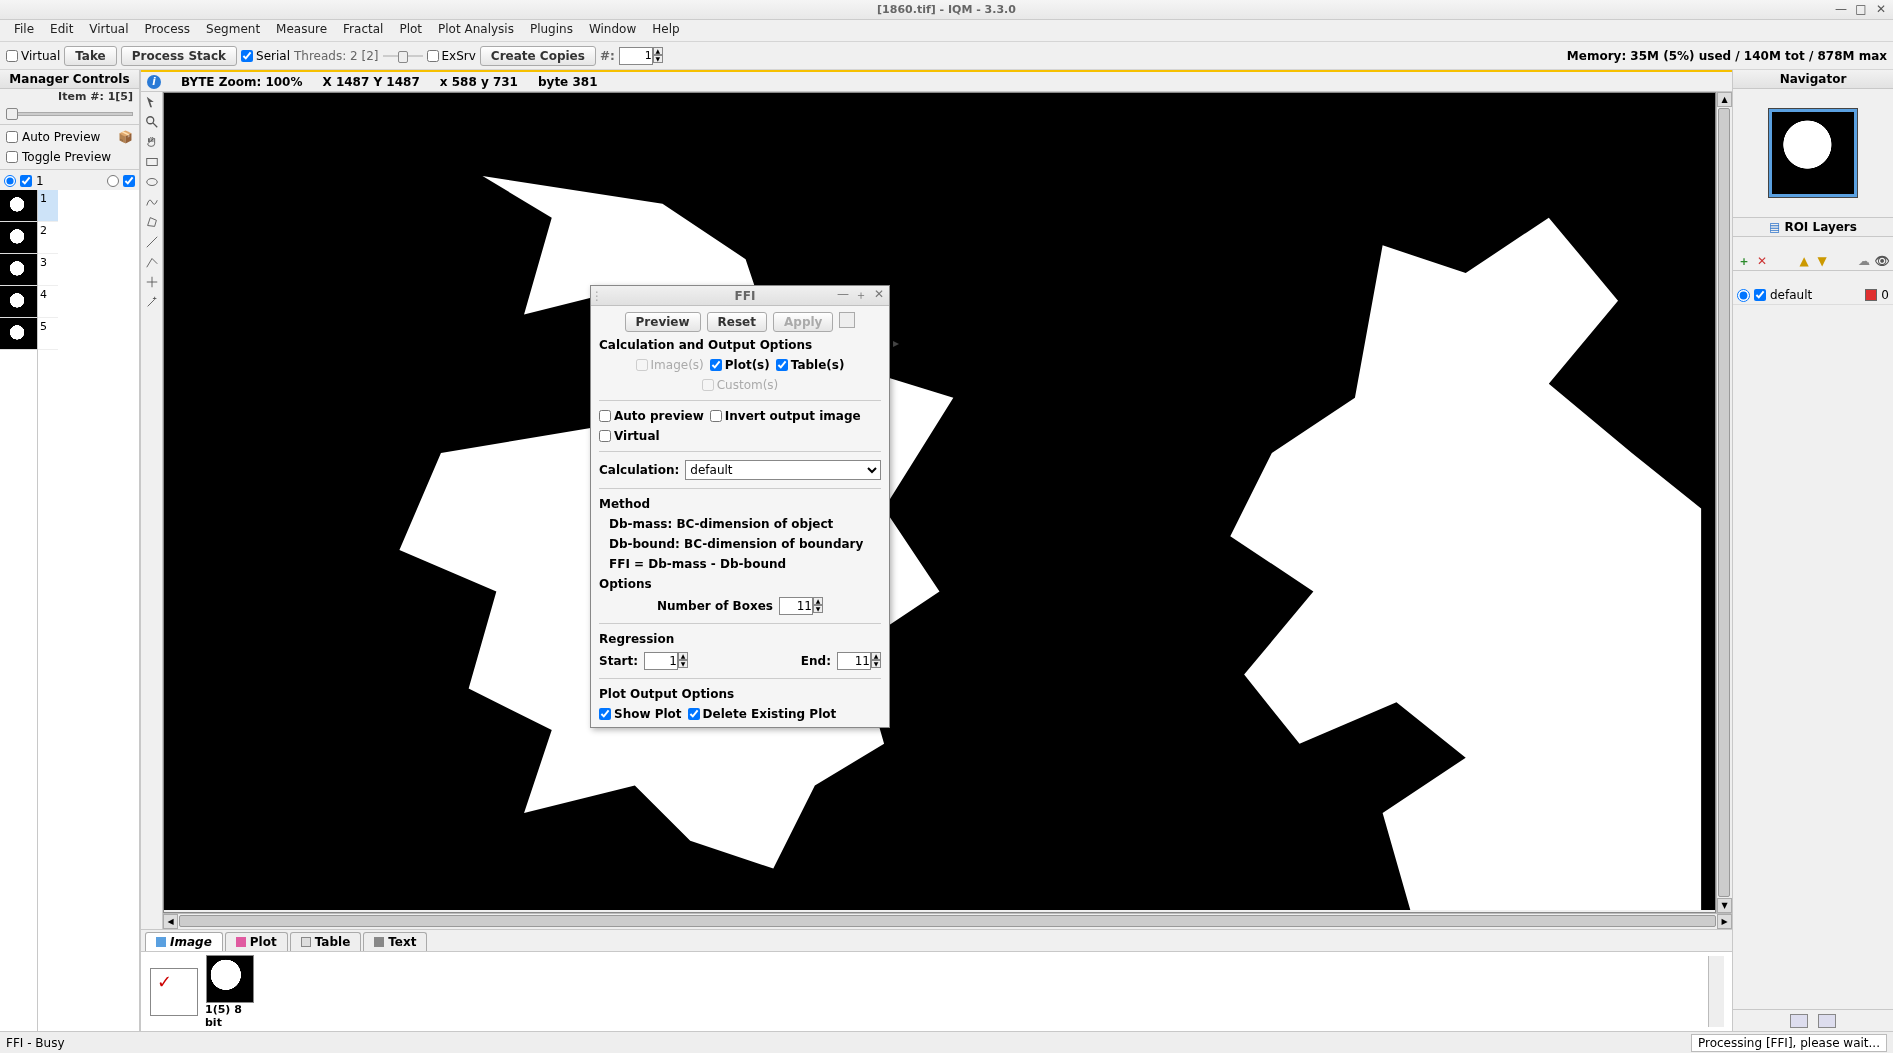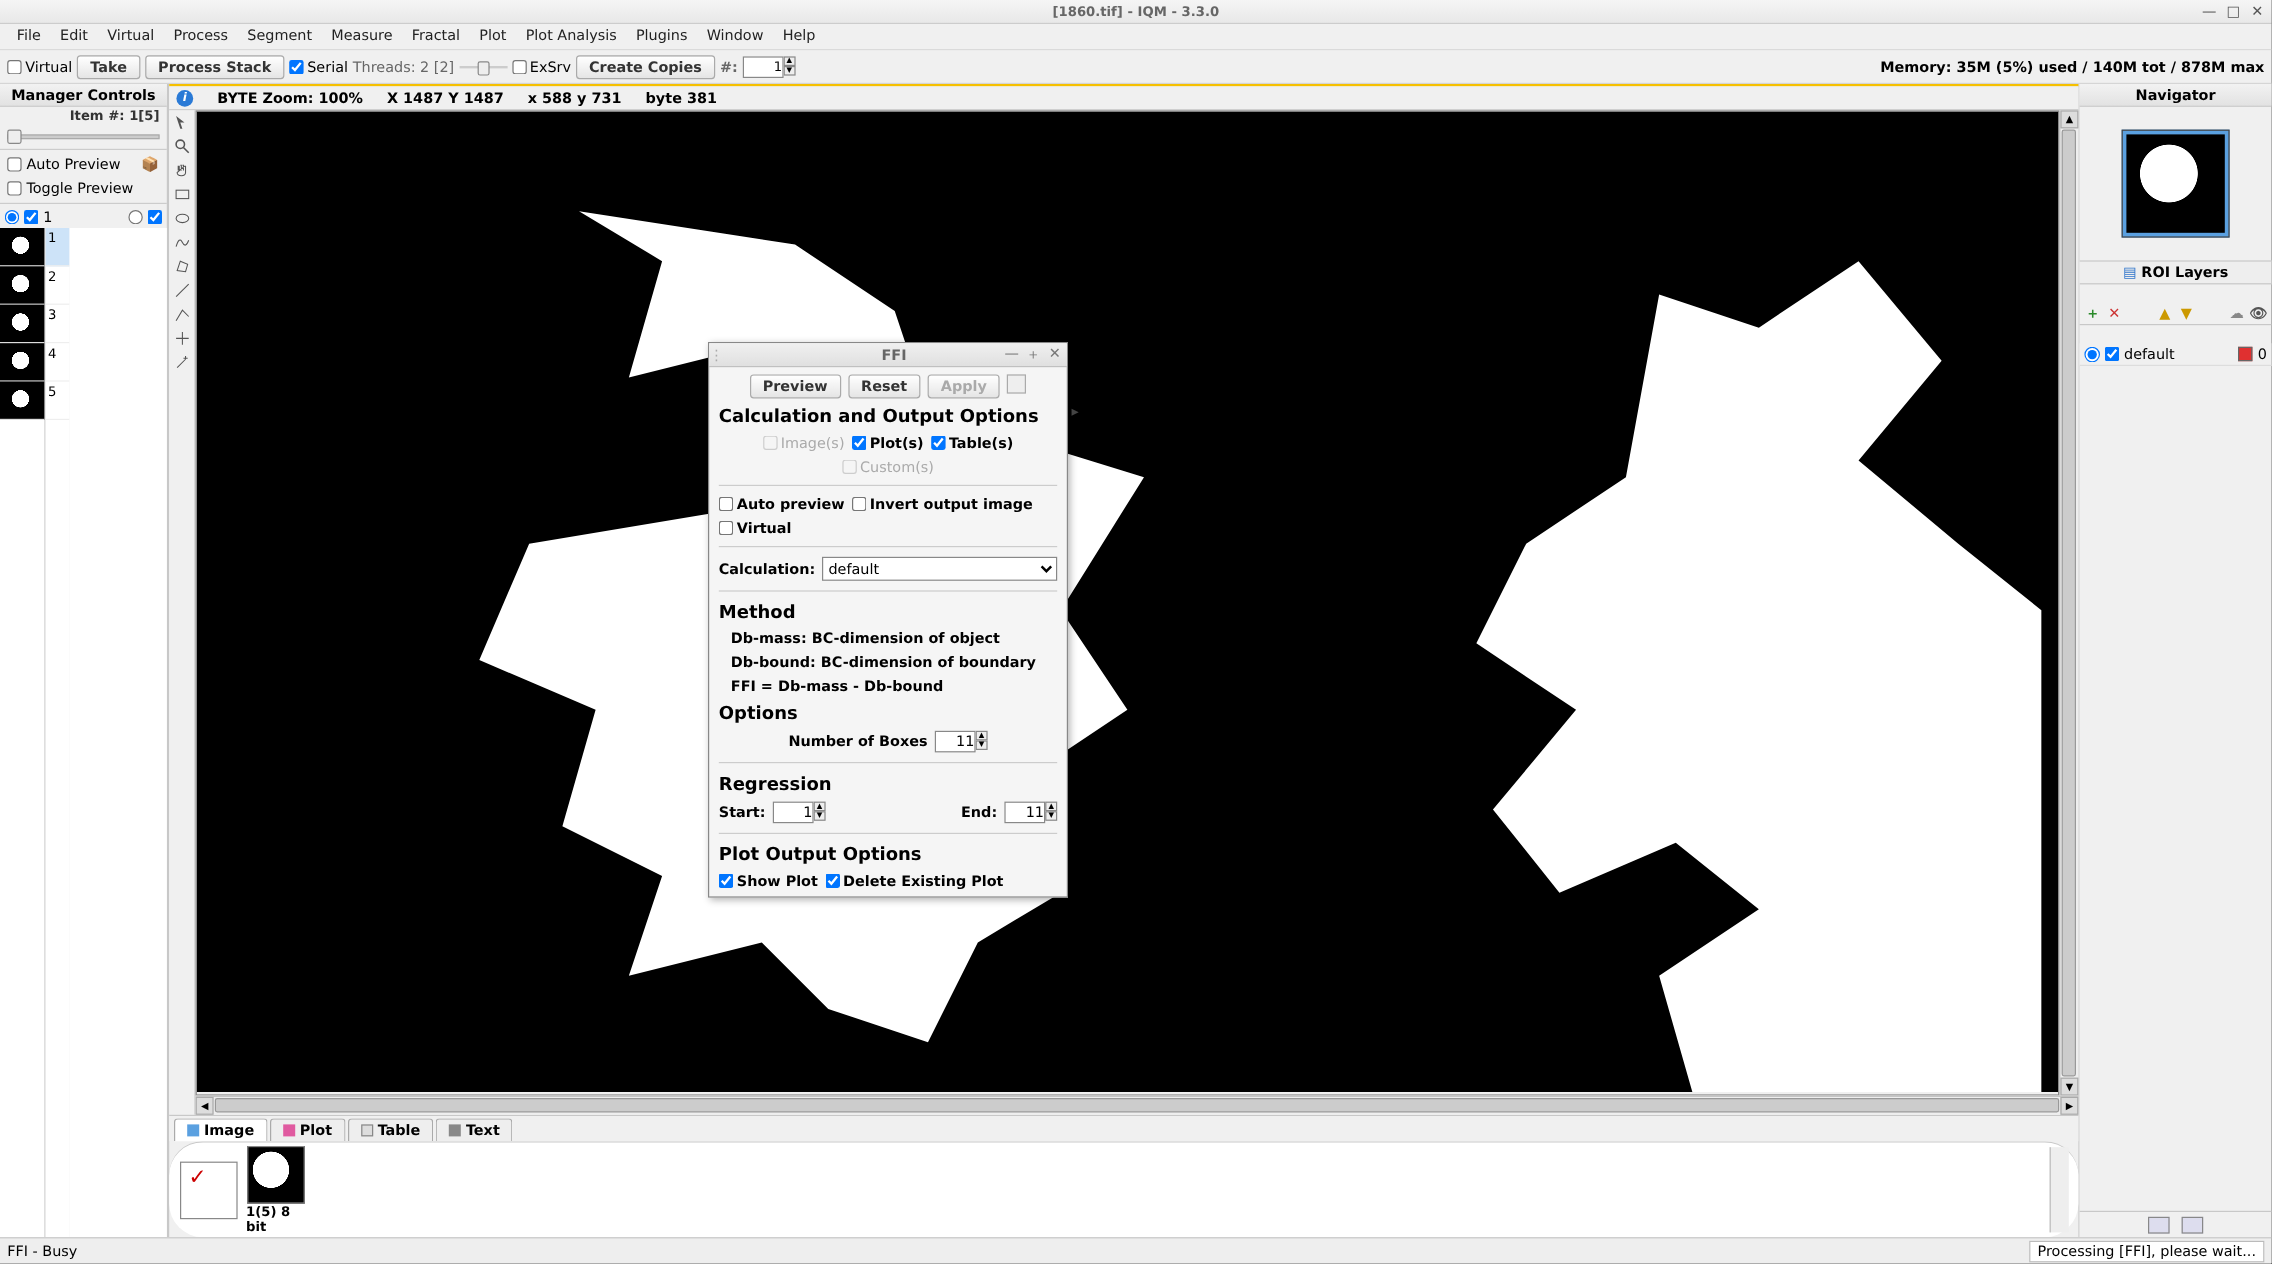--- a/index.html
+++ b/index.html
@@ -67,25 +67,25 @@
   .vscroll { width:16px; background:#eee; border-left:1px solid #bbb; position:relative; }
   .vscroll .thumb { position:absolute; left:1px; top:16px; bottom:16px; width:12px; background:#ccc; border:1px solid #999; border-radius:2px; }
   .vscroll .arrow { position:absolute; left:0; width:15px; height:15px; background:#ddd; border:1px solid #aaa; display:flex; align-items:center; justify-content:center; font-size:8px; }
   .hscroll { height:16px; background:#eee; border-top:1px solid #bbb; position:relative; }
   .hscroll .thumb { position:absolute; top:1px; left:16px; right:16px; height:12px; background:#ccc; border:1px solid #999; border-radius:2px; }
   .hscroll .arrow { position:absolute; top:0; width:15px; height:15px; background:#ddd; border:1px solid #aaa; display:flex; align-items:center; justify-content:center; font-size:8px; }
 
   
   .under-tabs { height: 22px; background: #f0f0f0; border-top: 1px solid #c8c8c8; display: flex; align-items: flex-end; padding: 0 4px; }
   .under-tab { padding: 2px 10px; border: 1px solid #aaa; border-bottom: none; background: #eee; margin-right: 2px; border-radius: 3px 3px 0 0; display:flex; align-items:center; gap:4px; font-weight:bold; }
-  .under-tab.active { background: #fff; }
+  .under-tab.active { background: #fff; font-style: italic; }
   .under-tab .ico { width:10px; height:10px; }
   .ico-img{background:#5aa0e0;} .ico-plot{background:#e05aa0;} .ico-tbl{background:#ddd;border:1px solid #888;} .ico-txt{background:#888;}
 
-  .strip-under { height: 80px; background: #fff; border-top: 1px solid #c8c8c8; display: flex; align-items: center; padding: 4px 8px; gap: 6px; border-radius: 28px; }
+  .strip-under { height: 80px; background: #fff; border-top: 1px solid #c8c8c8; display: flex; align-items: center; padding: 4px 8px; gap: 6px; }
   .strip-item { width: 50px; display:flex; flex-direction:column; align-items:center; }
   .strip-item .thumb { width:48px; height:48px; background:#000; border:1px solid #888; position:relative; }
   .strip-item .thumb.checky { background:#fff; }
   .strip-item .thumb.checky::after{content:"✓"; color:#c00; position:absolute; left:6px; top:2px; font-size:18px; font-weight:bold;}
   .strip-item .thumb.im::after{content:"";position:absolute;inset:2px;background:radial-gradient(circle at 40% 40%, #fff 42%, transparent 43%);}
   .strip-item .cap { font-weight:bold; font-size:11px; }
   .strip-scroll { width:16px; align-self:stretch; border-left:1px solid #bbb; background:#eee; margin-left:auto; position:relative; }
 
   
   .nav-col { width: 160px; background: #f0f0f0; display: flex; flex-direction: column; gap: 15px; }
@@ -107,21 +107,21 @@
 
   
   .ffi-dialog { position: fixed; left: 590px; top: 285px; width: 300px; background: #f5f5f5; border: 1px solid #888; box-shadow: 2px 2px 6px rgba(0,0,0,0.3); }
   .dlg-title { height: 20px; background: linear-gradient(to bottom,#f0f0f0,#e0e0e0); border-bottom: 1px solid #c0c0c0; display:flex; align-items:center; position:relative; }
   .dlg-title .t { flex:1; text-align:center; font-weight:bold; color:#666; font-size:12px; }
   .dlg-title .wc { position:absolute; right:2px; display:flex; gap:2px; }
   .dlg-title .wc span { width:16px; text-align:center; color:#777; }
   .dlg-handle-l { width:10px; text-align:center; color:#aaa; }
   .dlg-body { padding: 6px 8px; display:flex; flex-direction:column; gap:6px; }
   .dlg-btn-row { display:flex; justify-content:center; gap:6px; }
-  .grp-title { font-weight:bold; font-size:15px; }
+  .grp-title { font-weight:bold; font-size:12px; }
   .hr { height:0; border-top:1px solid #ccc; margin:2px 0; }
   .row { display:flex; align-items:center; gap:6px; flex-wrap:wrap; }
   .row.center { justify-content:center; }
   .b { font-weight:bold; }
   select { border:1px solid #888; background:#fff; height:20px; }
   .spin { display:inline-flex; }
   .spin input { width:34px; height:18px; text-align:right; border:1px solid #888; }
   .spin-btns { display:flex; flex-direction:column; }
   .spin-btns span { width:10px; height:8px; border:1px solid #888; background:#eee; font-size:6px; line-height:5px; text-align:center; }
   .flex1{flex:1;}

